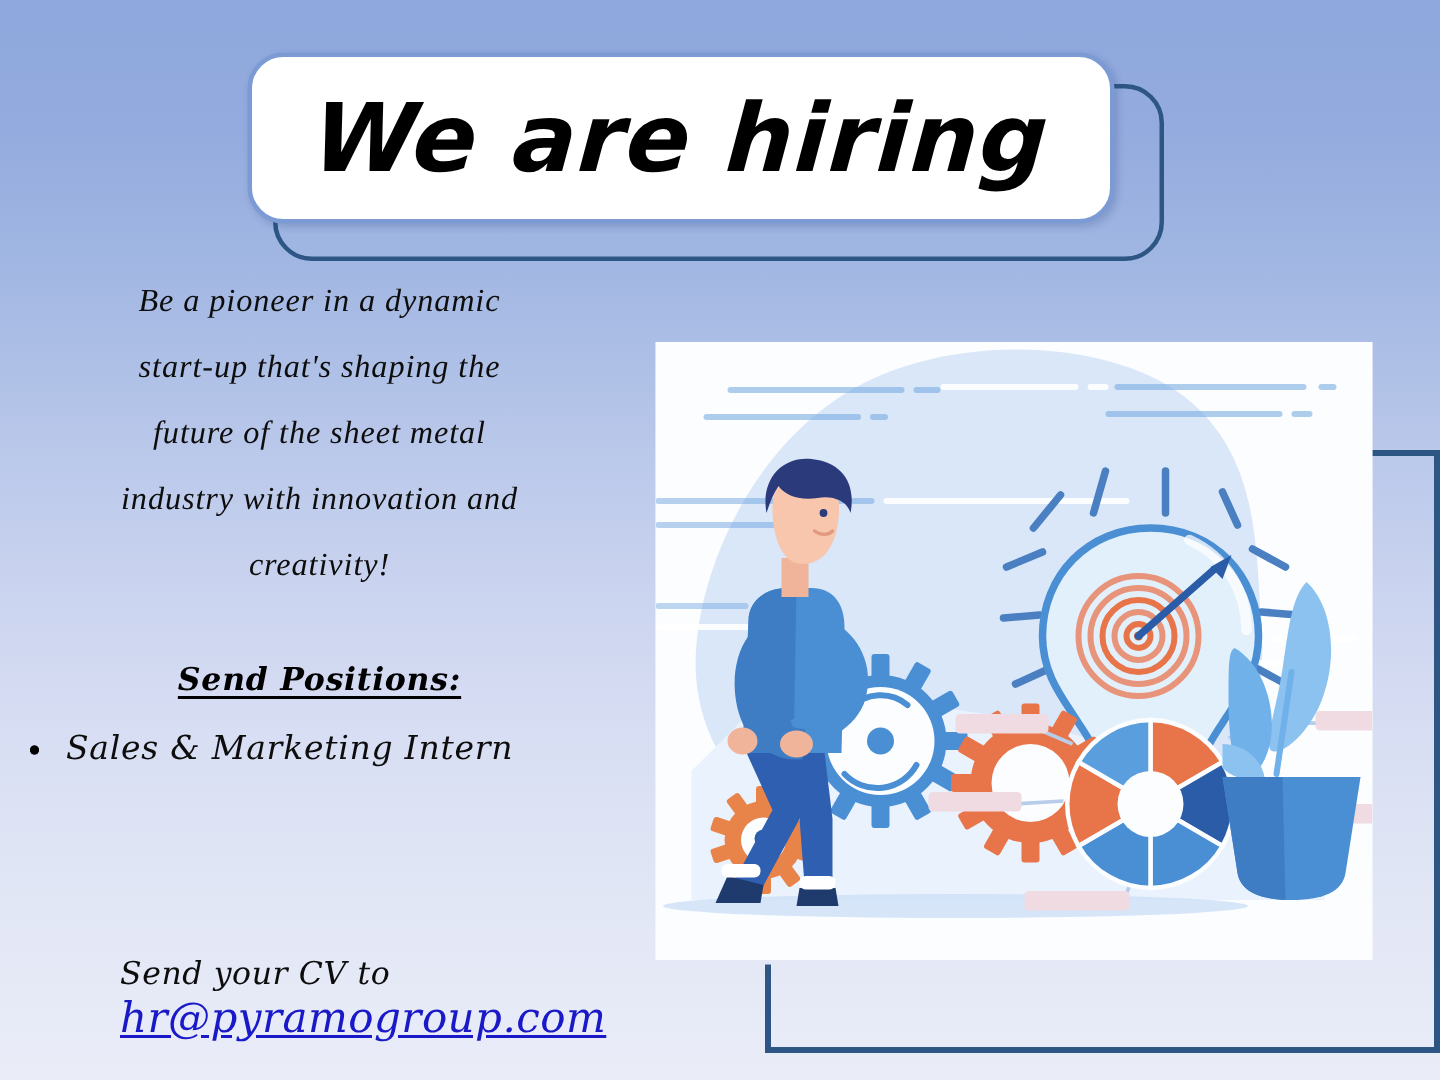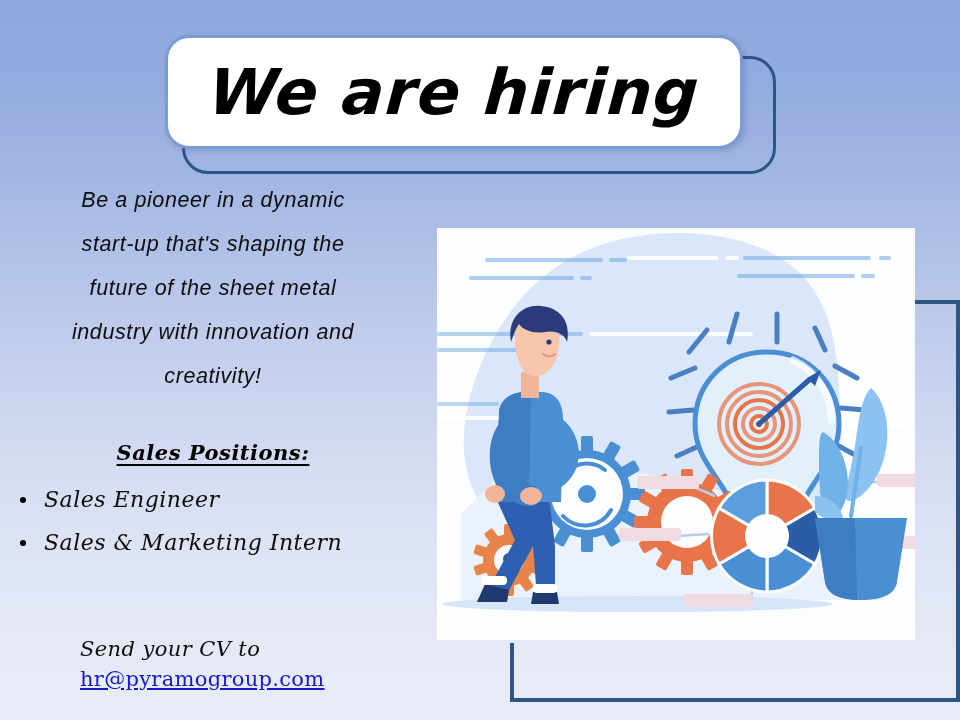--- a/index.html
+++ b/index.html
@@ -72,21 +72,21 @@
     white-space: nowrap;
   }
 
   
   #intro-text {
     position: absolute;
     left: 8px;
     top: 178px;
     width: 410px;
     text-align: center;
-    font-family: Liberation Sans, sans-serif;
+    font-family: Liberation Serif, serif;
     font-style: italic;
     font-size: 21.5px;
     line-height: 44px;
     color: #0d0d0d;
     letter-spacing: 0.6px;
   }
 
   #positions-heading {
     position: absolute;
     left: 8px;
@@ -143,21 +143,22 @@
     font-family: "DejaVu Serif", serif;
     font-style: italic;
     font-size: 21px;
     color: #0d0d0d;
     letter-spacing: 0.4px;
     line-height: 30px;
   }
   #cv-email {
     display: inline-block;
     font-family: "DejaVu Serif", serif;
-    font-size: 21px;
+    font-style: italic;
+    font-size: 28px;
     color: #1919c8;
     text-decoration: underline;
     letter-spacing: 0.3px;
     line-height: 30px;
     cursor: pointer;
   }
 
   
   #illustration {
     position: absolute;
@@ -186,26 +187,25 @@
   </div>
 
   <div id="intro-text">
     <div>Be a pioneer in a dynamic</div>
     <div>start-up that's shaping the</div>
     <div>future of the sheet metal</div>
     <div>industry with innovation and</div>
     <div>creativity!</div>
   </div>
 
-  <div id="positions-heading">Sales Positions:</div>
+  <div id="positions-heading">Send Positions:</div>
 
   <ul id="positions-list">
     <li>
       <span class="bullet-dot"></span>
-      <span>Sales Engineer</span>
     </li>
     <li>
       <span class="bullet-dot"></span>
       <span>Sales &amp; Marketing Intern</span>
     </li>
   </ul>
 
   <div id="cv-block">
     <div id="cv-line">Send your CV to</div>
     <a id="cv-email" href="#">hr@pyramogroup.com</a>

